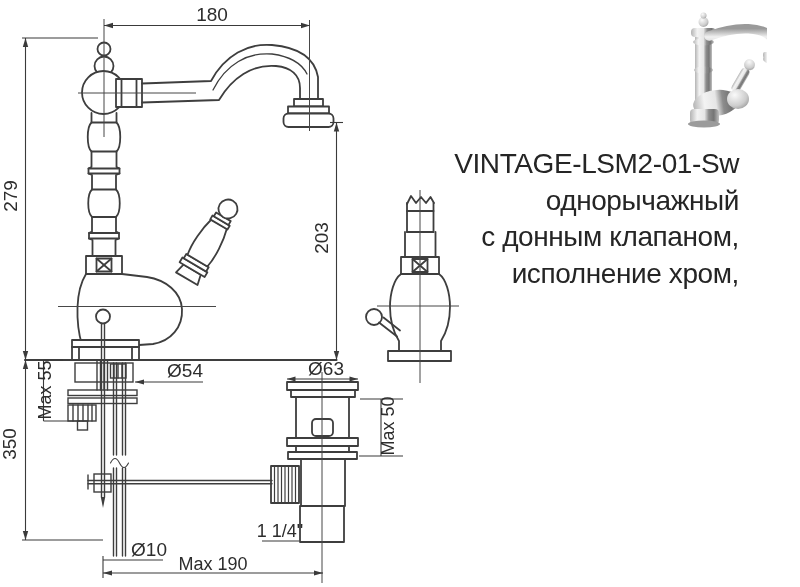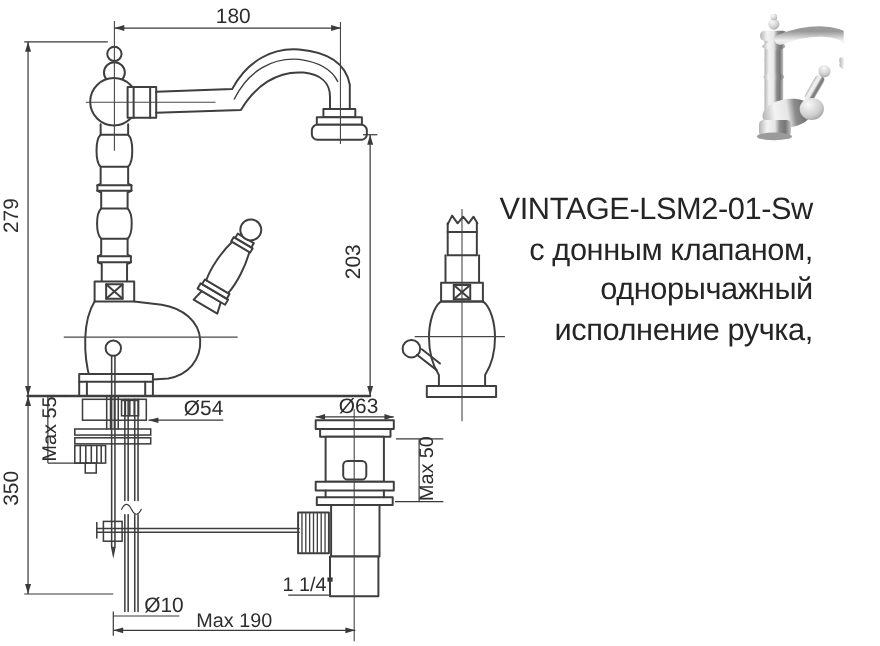--- a/index.html
+++ b/index.html
@@ -13,21 +13,21 @@
   .obj .wf{fill:#ffffff;}
   .hw{stroke:#3e3e3e;stroke-width:1.4;fill:none;stroke-linecap:round;}
   .cl{stroke:#474747;stroke-width:1;fill:none;}
   .dim{stroke:#3a3a3a;stroke-width:1.1;fill:none;}
   .dim polygon{fill:#3a3a3a;stroke:none;}
   .dimtext text{fill:#2d2d2d;font-size:19px;font-family:"Liberation Sans",sans-serif;}
   .dimtext text.sm{font-size:18px;}
   .text-block{
     position:absolute;top:146px;right:28px;text-align:right;
     font-size:28px;line-height:36.5px;letter-spacing:-0.4px;
-    color:#252525;white-space:nowrap;margin-top:26px;
+    color:#252525;white-space:nowrap;
   }
 </style>
 </head>
 <body>
 
 <div class="screen">
 
 <svg class="drawing" width="800" height="587" viewBox="0 0 800 587">
   <defs>
     <linearGradient id="gChrome" x1="0" y1="0" x2="1" y2="0">
@@ -279,18 +279,18 @@
     </g>
     <ellipse cx="716" cy="103" rx="23" ry="13" fill="url(#gChrome)" transform="rotate(-8 716 103)"></ellipse>
     <ellipse cx="738" cy="99" rx="11" ry="10" fill="url(#gBall)"></ellipse>
     <rect x="690" y="109" width="29" height="15" rx="4" fill="url(#gChrome)"></rect>
     <ellipse cx="704" cy="124" rx="16" ry="3.5" fill="#9b9b9b"></ellipse>
   </g>
 </svg>
 
   <div class="text-block">
     <div>VINTAGE-LSM2-01-Sw</div>
+    <div>однорычажный</div>
     <div>с донным клапаном,</div>
-    <div>однорычажный</div>
-    <div>исполнение ручка,</div>
+    <div>исполнение хром,</div>
   </div>
 
 </div>
 
 </body></html>

